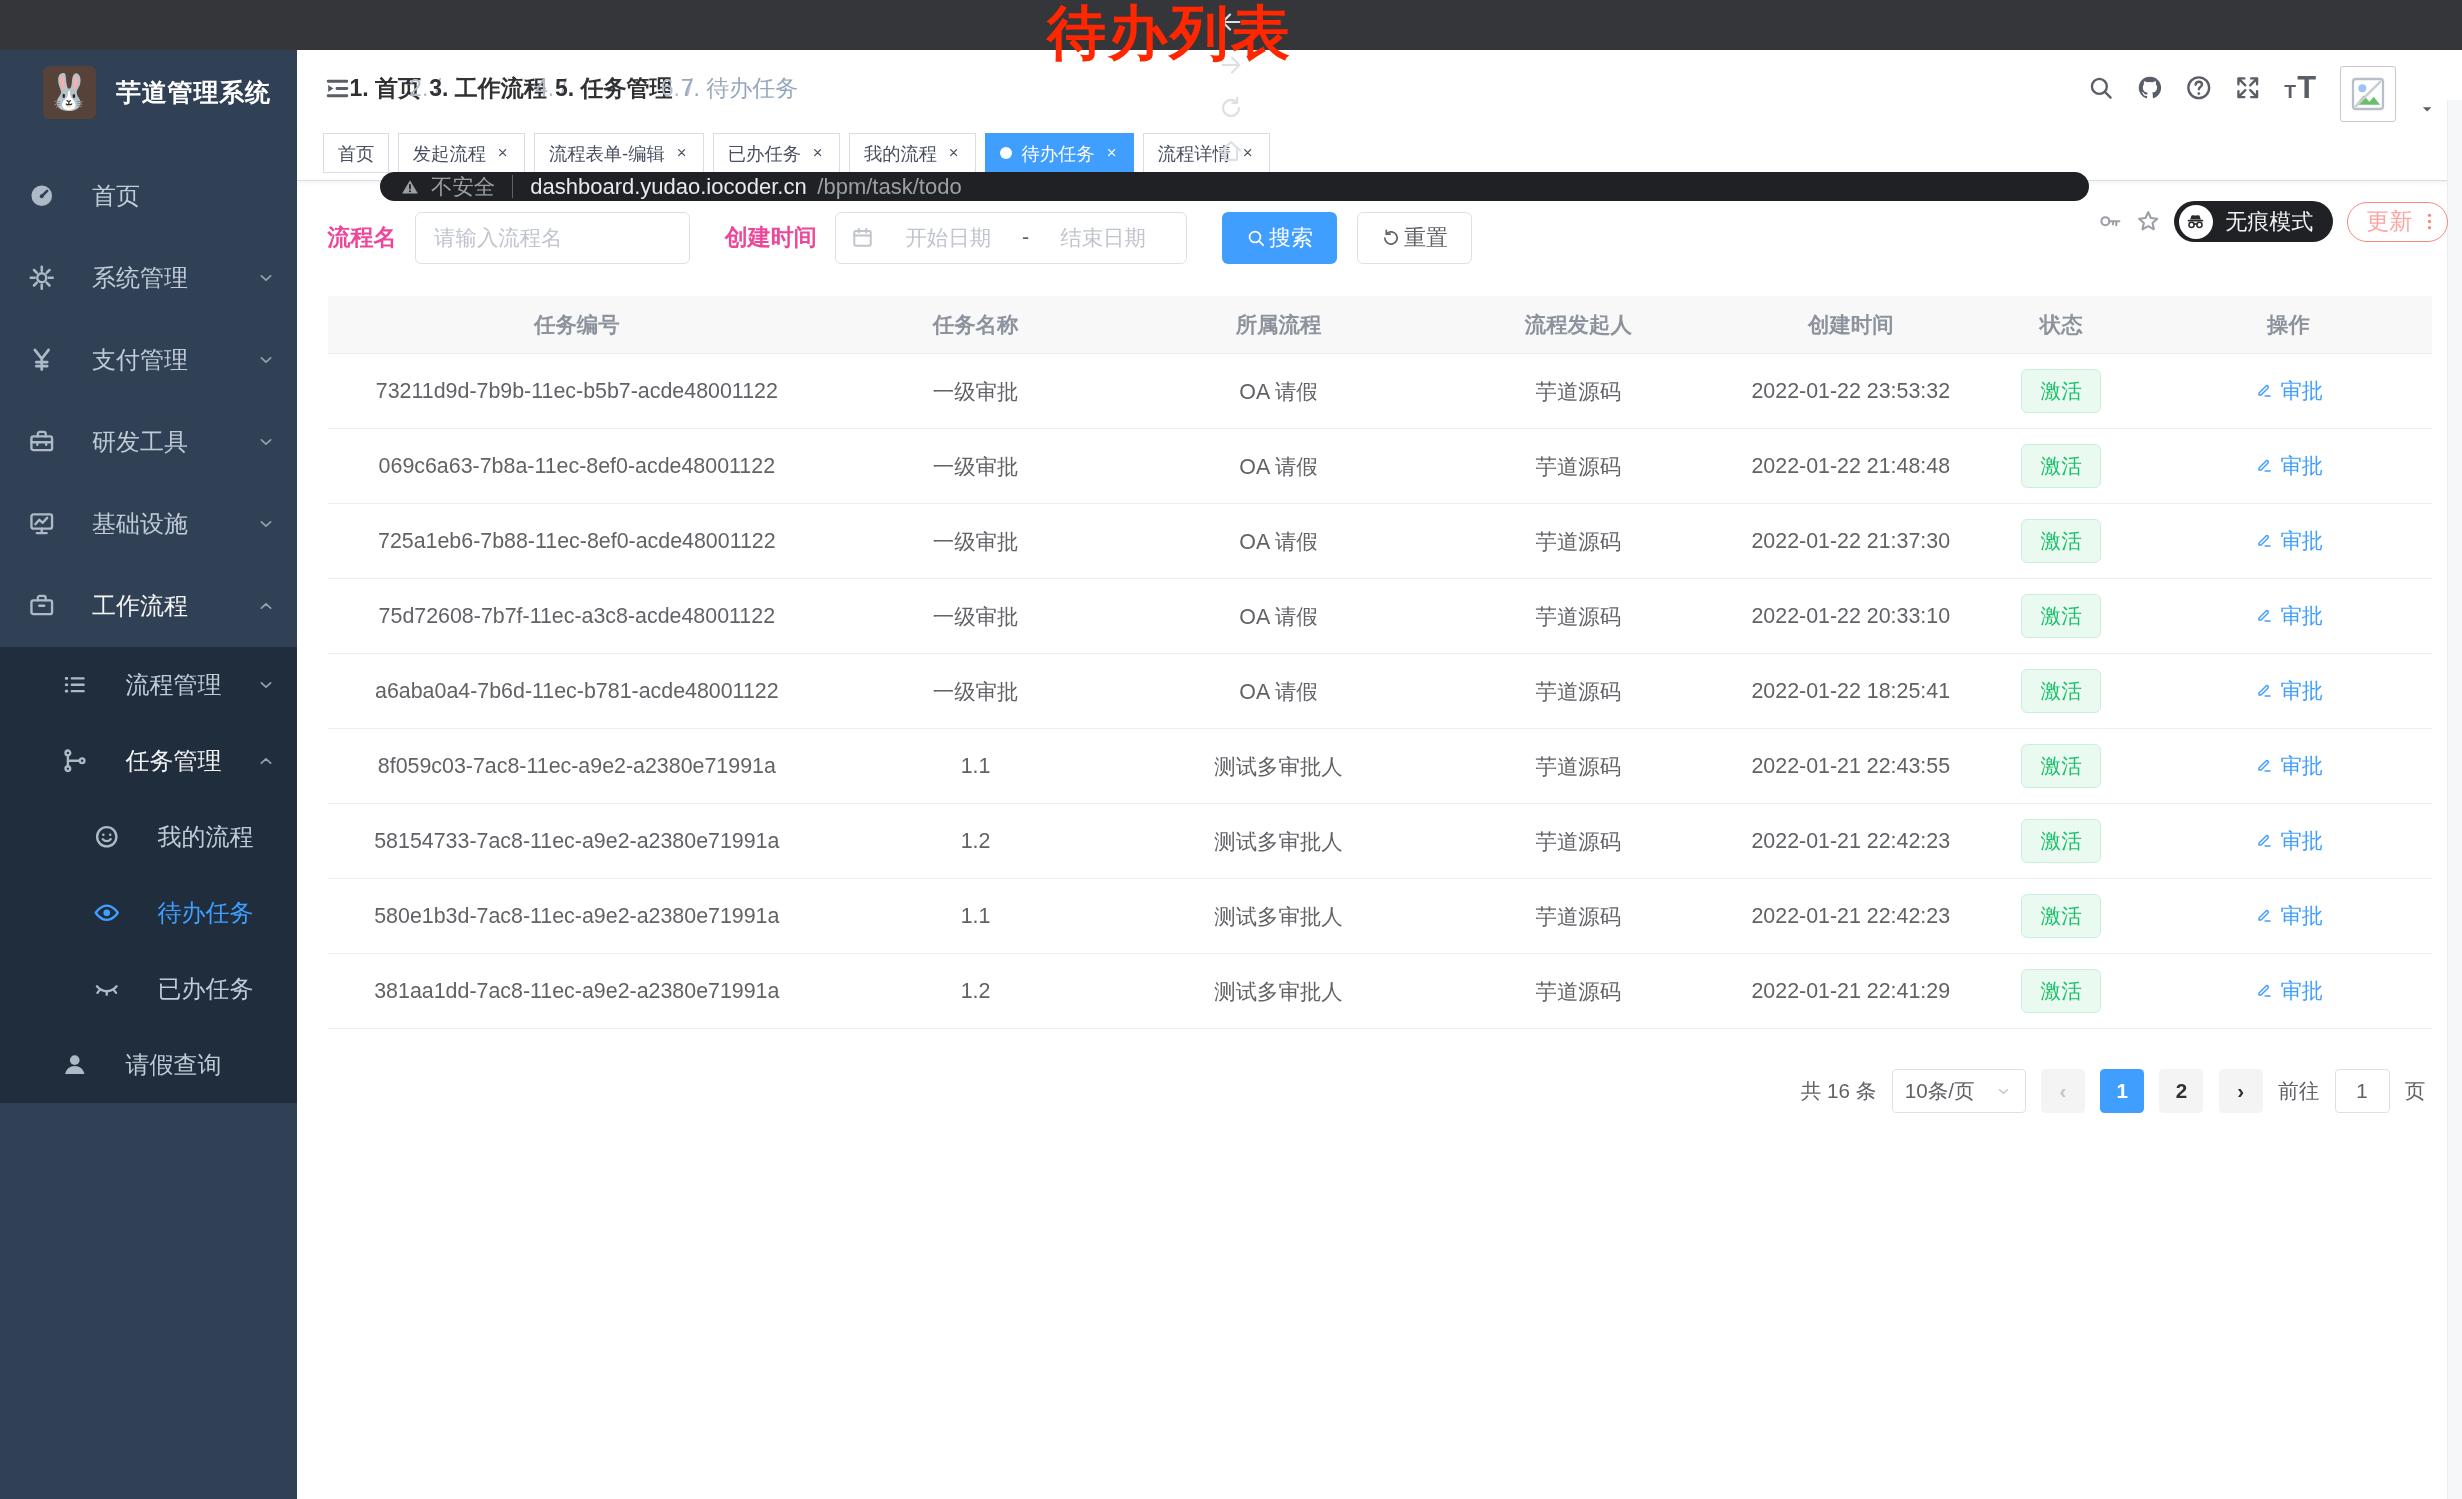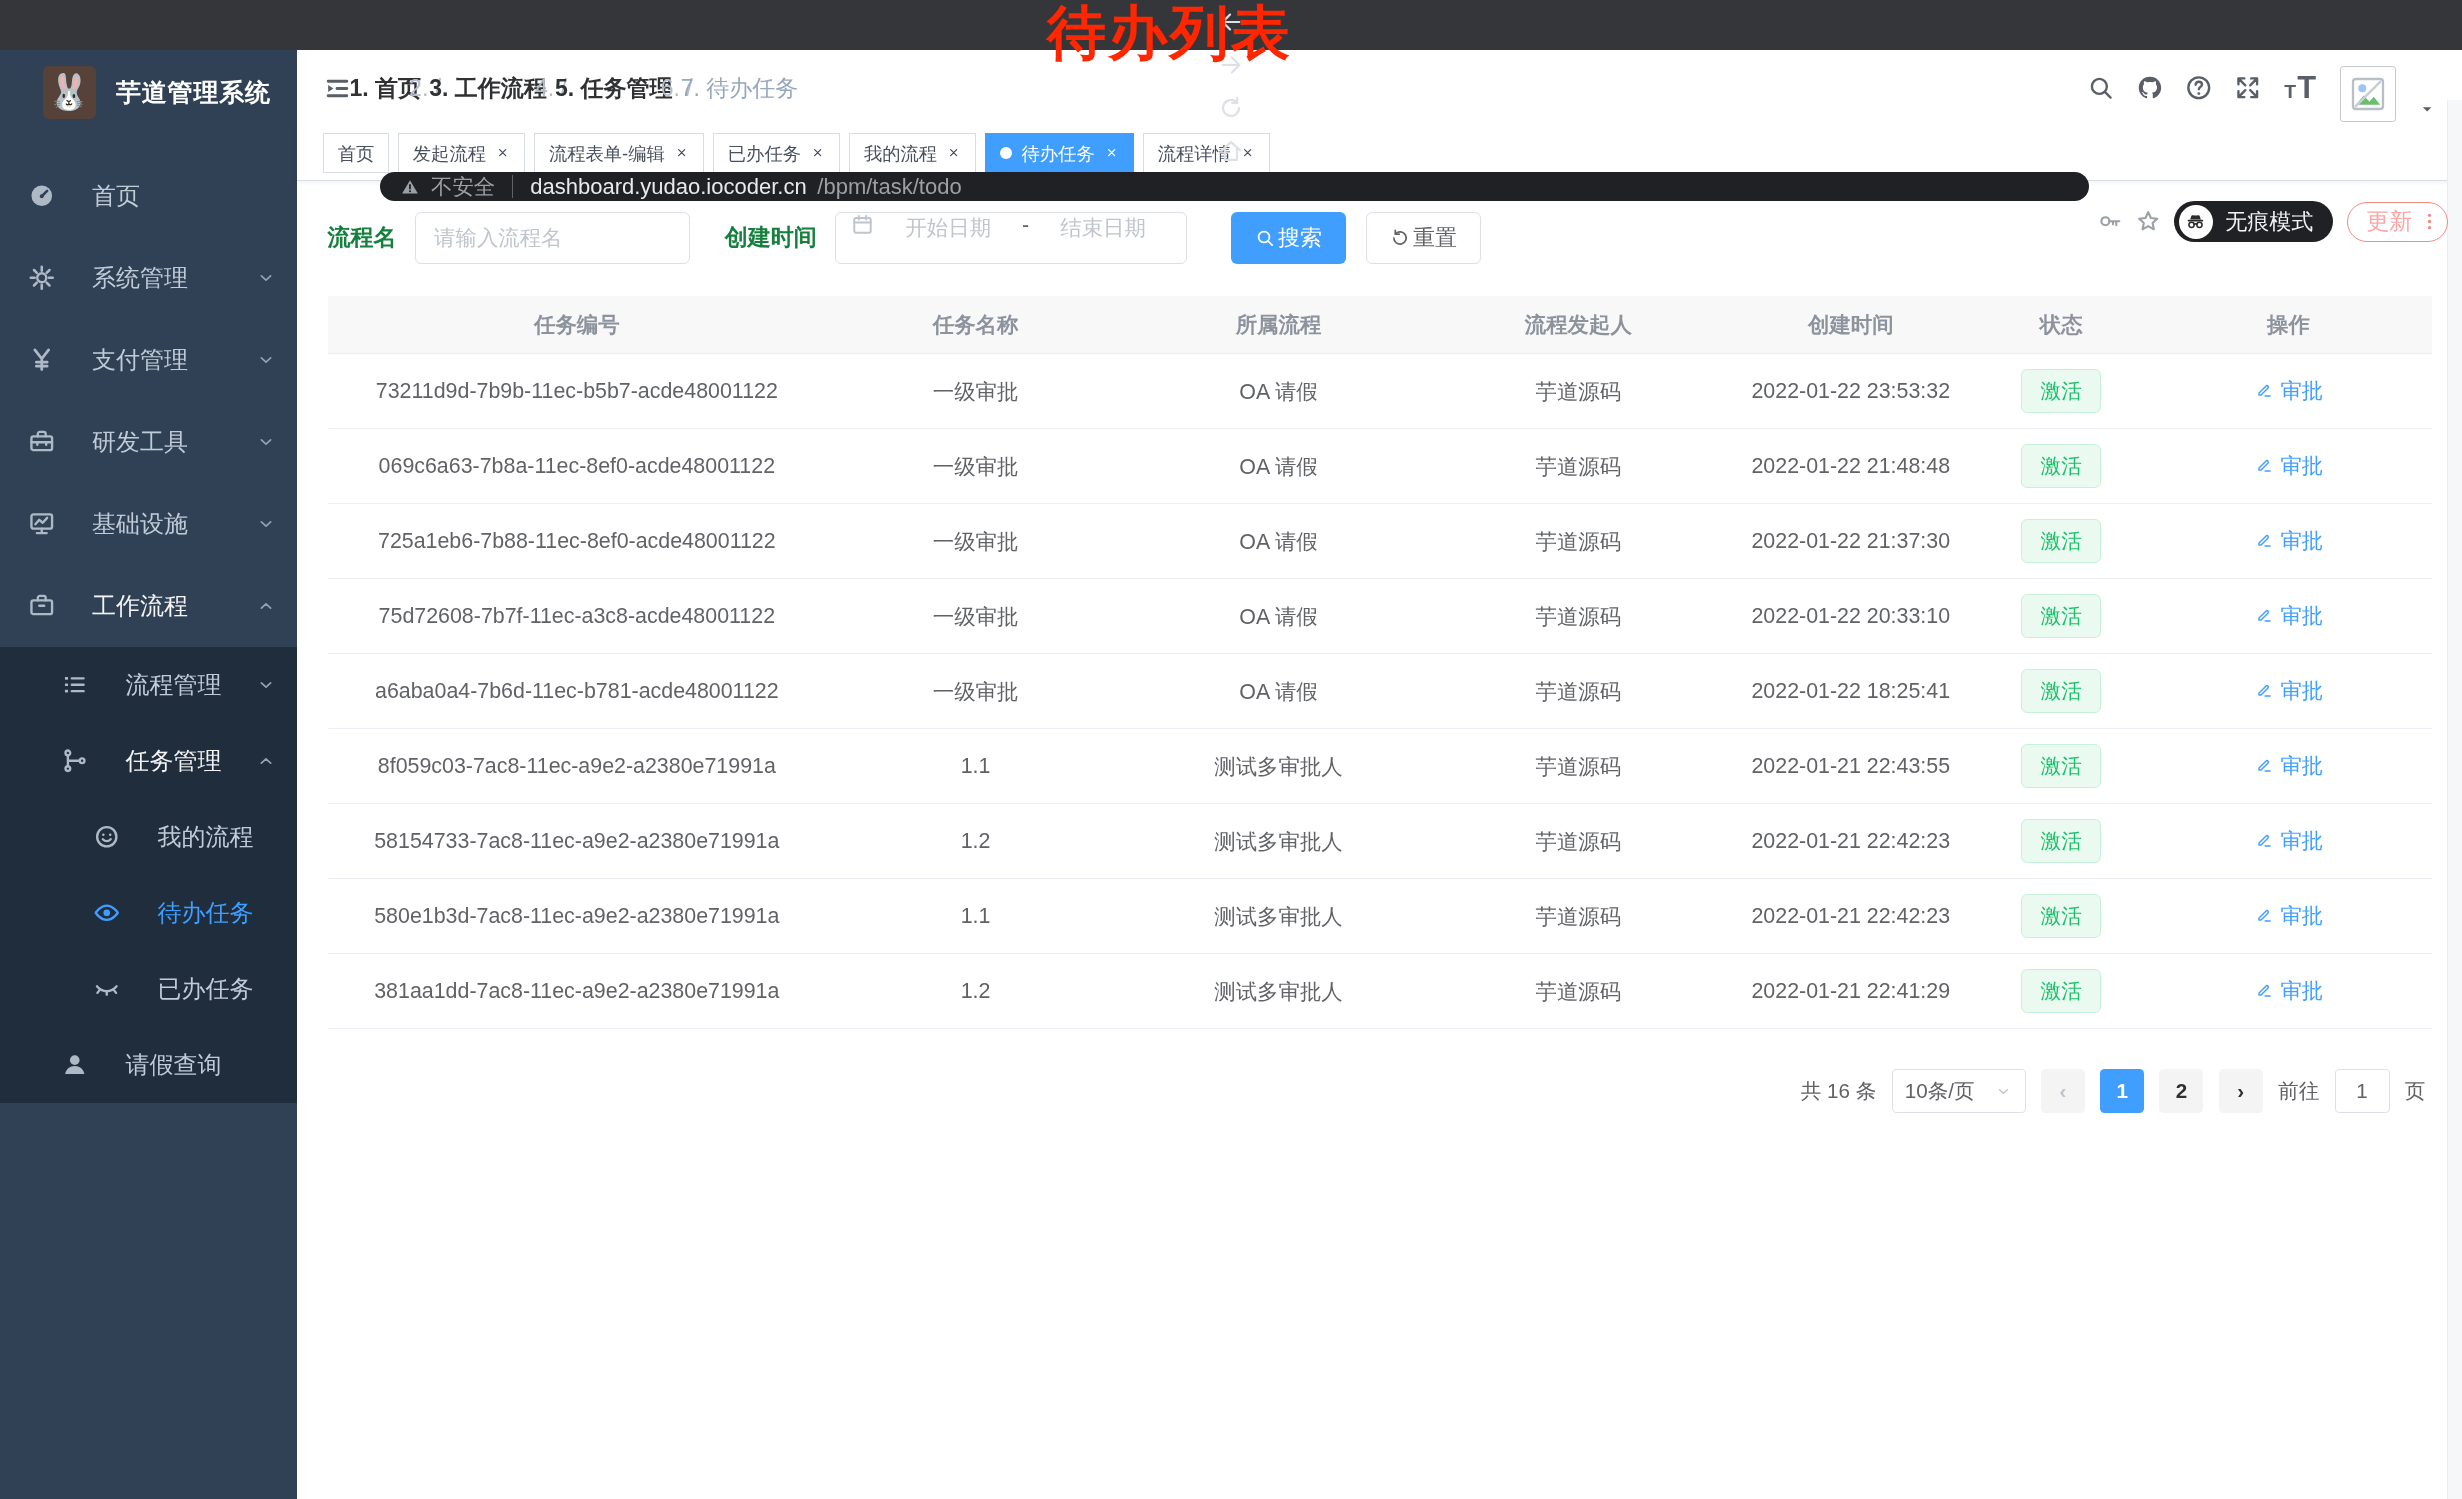--- a/index.html
+++ b/index.html
@@ -69,25 +69,25 @@
     border-bottom:0.8px solid #d8dce5; box-shadow:0 1.5px 4.6px rgba(0,0,0,.05); }
   .tag { height:40px; display:inline-flex; align-items:center; gap:9.2px; padding:0 13.7px;
     border:0.8px solid #d8dce5; background:#fff; color:#495060; font-size:18.3px; cursor:pointer; }
   .tag .dot { width:12.2px; height:12.2px; border-radius:50%; background:#fff; }
   .tag.active { background:#409eff; border-color:#409eff; color:#fff; }
   .tag-close { font-size:15.3px; display:flex; }
 
   
   .content { flex:1; padding:30.5px 30.5px 0 30.5px; }
   .filter-row { display:flex; align-items:center; margin-bottom:32px; }
-  .f-label { font-size:23px; color:#15803d; font-weight:600; margin-right:18.3px; }
+  .f-label { font-size:23px; color:#ec4899; font-weight:600; margin-right:18.3px; }
   .f-input { width:275px; height:52px; border:0.8px solid #dcdfe6; border-radius:6.1px; background:#fff;
     display:flex; align-items:center; padding:0 18.3px; font-size:21.4px; color:#c0c4cc; margin-right:35px; }
   .date-box { width:352px; height:52px; border:0.8px solid #dcdfe6; border-radius:6.1px; background:#fff;
-    display:flex; align-items:flex-start; padding:0 15.3px; font-size:21.4px; color:#c0c4cc; gap:6.1px; margin-right:44px; }
+    display:flex; align-items:center; padding:0 15.3px; font-size:21.4px; color:#c0c4cc; gap:6.1px; margin-right:35px; }
   .date-box .cal { font-size:23px; color:#c0c4cc; }
   .date-ph { flex:1; text-align:center; }
   .range-sep { color:#606266; }
   .btn { height:52px; border-radius:6.1px; display:inline-flex; align-items:center; gap:3px;
     padding:0 23px; font-size:22px; cursor:pointer; border:0.8px solid transparent; }
   .btn-search { background:#409eff; color:#fff; margin-right:20px; }
   .btn-reset { background:#fff; border-color:#dcdfe6; color:#606266; }
   .btn .bic { font-size:20px; }
 
   

